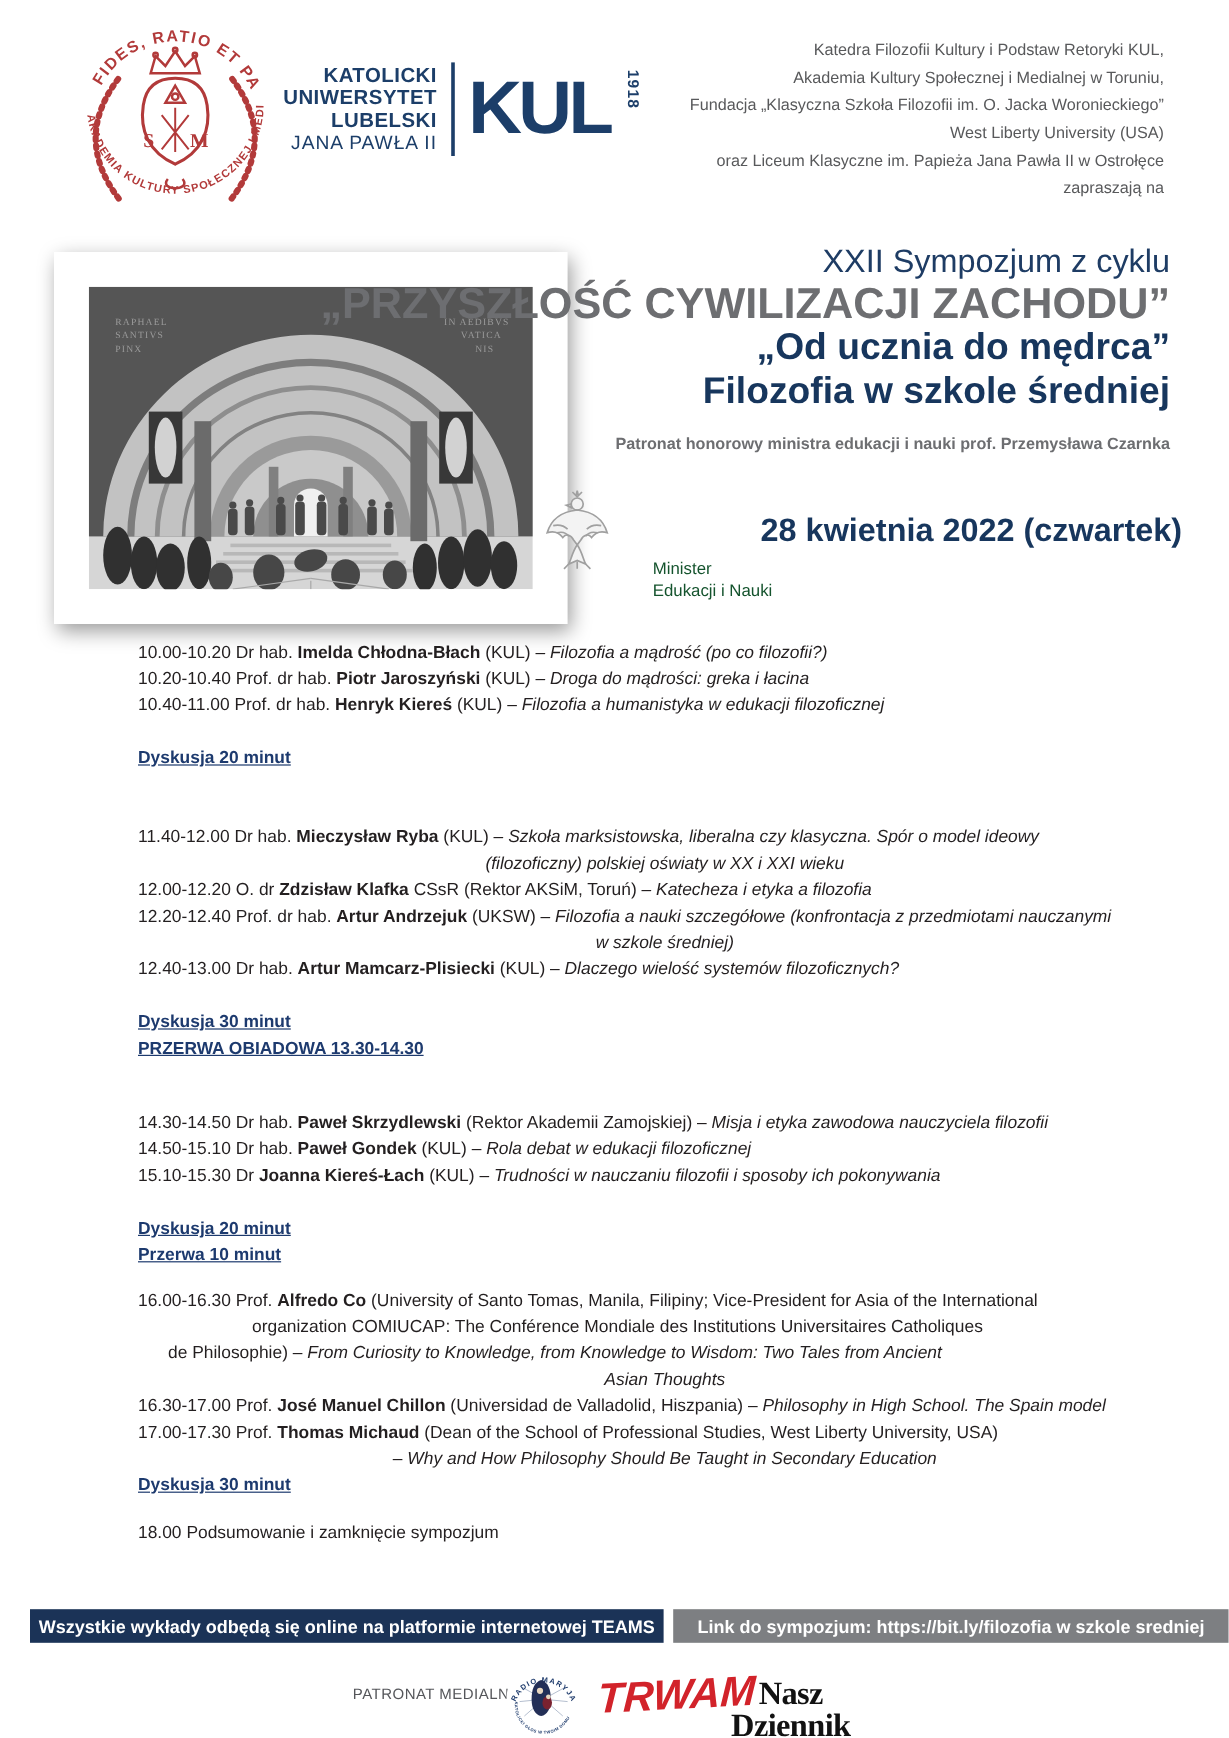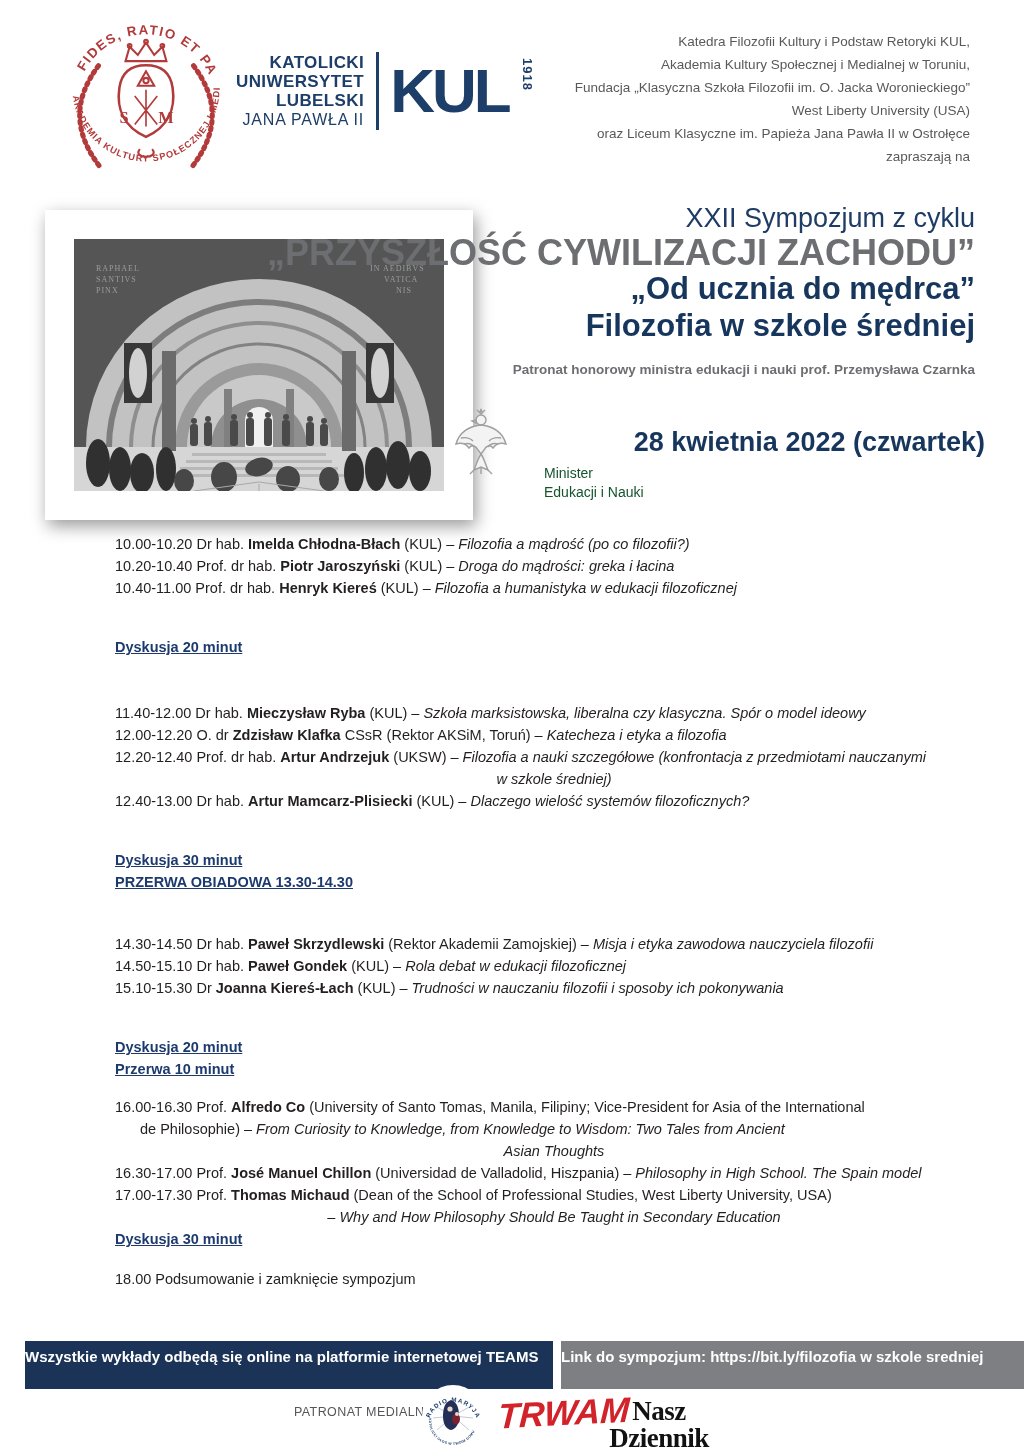--- a/index.html
+++ b/index.html
@@ -31,28 +31,28 @@
   .hero-date{position:absolute;right:39px;top:427px;font-size:27px;font-weight:bold;color:#17365d;}
 
   
   .program{position:absolute;left:115px;top:533px;width:878px;font-size:14.5px;line-height:22px;color:#231f20;}
   .pline b{font-weight:bold;}
   .pline i{font-style:italic;}
   .center{text-align:center;}
   .ind1{padding-left:95px;}
   .ind2{padding-left:25px;}
   .pnote{font-weight:bold;color:#1d3a6e;text-decoration:underline;}
-  .mt22{margin-top:37px;}
+  .mt22{margin-top:22px;}
   .blk2{margin-top:44px;}
   .blk3{margin-top:40px;}
   .blk4{margin-top:16px;}
   .closing{margin-top:18px;}
 
   
-  .bar{position:absolute;top:1341px;height:48px;line-height:32px;
+  .bar{position:absolute;top:1341px;height:28px;line-height:32px;text-align:center;
        color:#fff;font-weight:bold;font-size:15px;}
   .bar-teams{left:25px;width:528px;background:#1b3357;}
   .bar-link{left:561px;width:463px;background:#7d7f82;}
 
   
   .media-label{position:absolute;left:294px;top:1405px;font-size:12.5px;color:#55565a;letter-spacing:.4px;}
   .rm-logo{position:absolute;left:421px;top:1384px;width:64px;height:64px;}
   .trwam{position:absolute;left:498px;top:1393px;font-size:35px;font-weight:900;font-style:italic;
          color:#d2232a;transform:rotate(-3deg) skewX(-6deg);letter-spacing:0px;}
   .nd{position:absolute;left:586px;top:1398px;width:146px;text-align:center;}
@@ -221,38 +221,40 @@
   <div class="program">
     <div>
       <div class="pline"><span>10.00-10.20 Dr hab. </span><b>Imelda Chłodna-Błach</b><span> (KUL) – </span><i>Filozofia a mądrość (po co filozofii?)</i></div>
       <div class="pline"><span>10.20-10.40 Prof. dr hab. </span><b>Piotr Jaroszyński</b><span> (KUL) – </span><i>Droga do mądrości: greka i łacina</i></div>
       <div class="pline"><span>10.40-11.00 Prof. dr hab. </span><b>Henryk Kiereś</b><span> (KUL) – </span><i>Filozofia a humanistyka w edukacji filozoficznej</i></div>
       <div class="pnote mt22">Dyskusja 20 minut</div>
     </div>
 
     <div class="blk2">
       <div class="pline"><span>11.40-12.00 Dr hab. </span><b>Mieczysław Ryba</b><span> (KUL) – </span><i>Szkoła marksistowska, liberalna czy klasyczna. Spór o model ideowy</i></div>
+      <div class="pline center"><i>(filozoficzny) polskiej oświaty w XX i XXI wieku</i></div>
       <div class="pline"><span>12.00-12.20 O. dr </span><b>Zdzisław Klafka</b><span> CSsR (Rektor AKSiM, Toruń) – </span><i>Katecheza i etyka a filozofia</i></div>
       <div class="pline"><span>12.20-12.40 Prof. dr hab. </span><b>Artur Andrzejuk</b><span> (UKSW) – </span><i>Filozofia a nauki szczegółowe (konfrontacja z przedmiotami nauczanymi</i></div>
       <div class="pline center"><i>w szkole średniej)</i></div>
       <div class="pline"><span>12.40-13.00 Dr hab. </span><b>Artur Mamcarz-Plisiecki</b><span> (KUL) – </span><i>Dlaczego wielość systemów filozoficznych?</i></div>
       <div class="pnote mt22">Dyskusja 30 minut</div>
       <div class="pnote">PRZERWA OBIADOWA 13.30-14.30</div>
     </div>
 
     <div class="blk3">
       <div class="pline"><span>14.30-14.50 Dr hab. </span><b>Paweł Skrzydlewski</b><span> (Rektor Akademii Zamojskiej) – </span><i>Misja i etyka zawodowa nauczyciela filozofii</i></div>
       <div class="pline"><span>14.50-15.10 Dr hab. </span><b>Paweł Gondek</b><span> (KUL) – </span><i>Rola debat w edukacji filozoficznej</i></div>
       <div class="pline"><span>15.10-15.30 Dr </span><b>Joanna Kiereś-Łach</b><span> (KUL) – </span><i>Trudności w nauczaniu filozofii i sposoby ich pokonywania</i></div>
       <div class="pnote mt22">Dyskusja 20 minut</div>
       <div class="pnote">Przerwa 10 minut</div>
     </div>
 
     <div class="blk4">
       <div class="pline"><span>16.00-16.30 Prof. </span><b>Alfredo Co</b><span> (University of Santo Tomas, Manila, Filipiny; Vice-President for Asia of the International</span></div>
+      <div class="pline ind1"><span>organization COMIUCAP: The Conférence Mondiale des Institutions Universitaires Catholiques</span></div>
       <div class="pline ind2"><span>de Philosophie) – </span><i>From Curiosity to Knowledge, from Knowledge to Wisdom: Two Tales from Ancient</i></div>
       <div class="pline center"><i>Asian Thoughts</i></div>
       <div class="pline"><span>16.30-17.00 Prof. </span><b>José Manuel Chillon</b><span> (Universidad de Valladolid, Hiszpania) – </span><i>Philosophy in High School. The Spain model</i></div>
       <div class="pline"><span>17.00-17.30 Prof. </span><b>Thomas Michaud</b><span> (Dean of the School of Professional Studies, West Liberty University, USA)</span></div>
       <div class="pline center"><span>– </span><i>Why and How Philosophy Should Be Taught in Secondary Education</i></div>
       <div class="pnote">Dyskusja 30 minut</div>
     </div>
 
     <div class="pline closing">18.00 Podsumowanie i zamknięcie sympozjum</div>
   </div>

